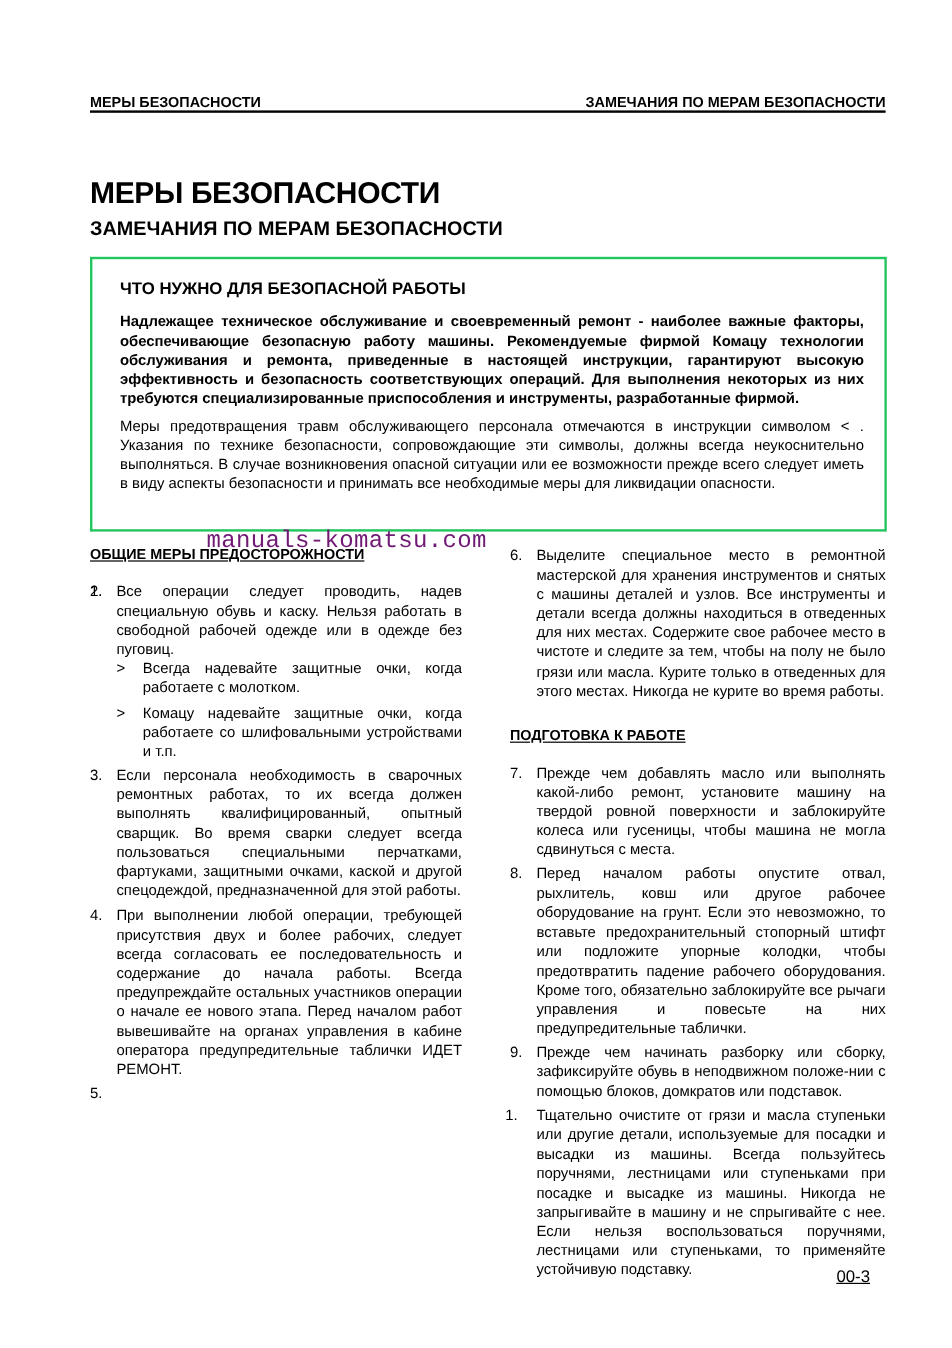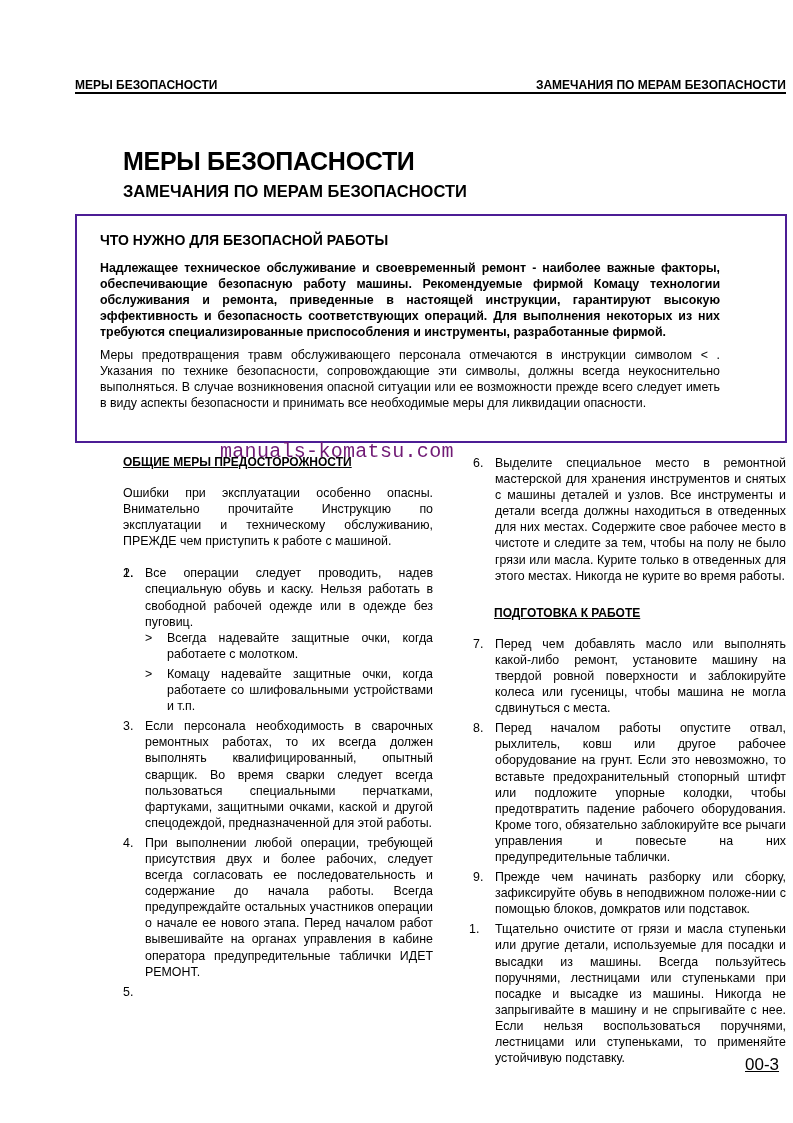--- a/index.html
+++ b/index.html
@@ -1,37 +1,37 @@
 <!DOCTYPE html>
 <html><head>
 <meta charset="utf-8">
 <style>
   html, body { margin: 0; padding: 0; background: #ffffff; }
   body {
     width: 793px; height: 1123px; position: relative; overflow: hidden;
     font-family: "Liberation Sans", "DejaVu Sans", sans-serif; color: #000;
   }
-  .abs { position: absolute; padding-left: 48px; }
+  .abs { position: absolute; }
   .running-header {
     left: 75px; top: 76px; width: 663px; height: 16px;
     border-bottom: 2px solid #000;
     font-size: 12px; font-weight: bold; line-height: 14px;
   }
   .running-header .left { position: absolute; left: 0; top: 2px; }
   .running-header .right { position: absolute; right: 0; top: 2px; }
   .page-title {
     left: 75px; top: 146px; font-size: 25px; font-weight: bold; letter-spacing: -0.3px;
     line-height: 30px;
   }
   .page-subtitle {
     left: 75px; top: 181px; font-size: 16.5px; font-weight: bold; line-height: 20px;
   }
   .notice-box {
     left: 75px; top: 214px; width: 660px; height: 225px;
-    border: 2px solid #4c1d95;
+    border: 2px solid #22c55e;
   }
   .notice-box .box-title {
     position: absolute; left: 23px; top: 16px; font-size: 14px; font-weight: bold;
   }
   .notice-box .box-p {
     position: absolute; left: 23px; width: 620px;
     font-size: 12.4px; line-height: 16.1px; text-align: justify;
   }
   .notice-box .p1 { top: 44px; font-weight: bold; }
   .notice-box .p2 { top: 131px; }
@@ -49,21 +49,21 @@
   ol.items li .num { position: absolute; left: 0; top: 0; width: 18px; text-align: left; }
   ol.items li.two-digit .num { left: -4px; }
   .sub { list-style: none; padding: 0; margin: 0; }
   .sub li { position: relative; padding-left: 22px; margin-bottom: 0; }
   .sub li .bullet { position: absolute; left: 0; top: 0; }
   .watermark {
     left: 172px; top: 440px; font-size: 20px; color: #701a75; letter-spacing: 0.3px;
     font-family: Liberation Mono, monospace;
   }
   .page-number {
-    left: 697px; top: 1055px; font-size: 17px; text-decoration: underline;
+    left: 697px; top: 1055px; font-size: 14px; text-decoration: underline;
   }
 </style>
 </head>
 <body>
 
 <div class="abs running-header">
   <span class="left">МЕРЫ БЕЗОПАСНОСТИ</span>
   <span class="right">ЗАМЕЧАНИЯ ПО МЕРАМ БЕЗОПАСНОСТИ</span>
 </div>
 
@@ -71,21 +71,20 @@
 <div class="abs page-subtitle">ЗАМЕЧАНИЯ ПО МЕРАМ БЕЗОПАСНОСТИ</div>
 
 <div class="abs notice-box">
   <div class="box-title">ЧТО НУЖНО  ДЛЯ БЕЗОПАСНОЙ РАБОТЫ</div>
   <div class="box-p p1">Надлежащее техническое обслуживание и своевременный ремонт - наиболее важные факторы, обеспечивающие безопасную работу машины. Рекомендуемые фирмой Комацу технологии обслуживания и ремонта, приведенные в настоящей инструкции, гарантируют высокую эффективность и безопасность соответствующих операций. Для выполнения некоторых из них требуются специализированные приспособления и инструменты, разработанные фирмой.</div>
   <div class="box-p p2">Меры предотвращения травм обслуживающего персонала отмечаются в инструкции символом &lt;  . Указания по технике безопасности, сопровождающие эти символы, должны всегда неукоснительно выполняться. В случае возникновения опасной ситуации или ее возможности прежде всего следует иметь в виду аспекты безопасности и принимать все необходимые меры для ликвидации опасности.</div>
 </div>
 
 <div class="abs col col-left">
   <div class="section-heading">ОБЩИЕ МЕРЫ ПРЕДОСТОРОЖНОСТИ</div>
-  <p class="intro">Ошибки при эксплуатации особенно опасны. Внимательно прочитайте Инструкцию по эксплуатации и техническому обслуживанию, ПРЕЖДЕ чем приступить к работе с машиной.</p>
   <ol class="items">
     <li>
       <span class="num">1.</span>
     </li>
     <li>
       <span class="num">2.</span>
       <span>Все операции следует проводить, надев специальную обувь и каску. Нельзя работать в свободной рабочей одежде или в одежде без пуговиц.</span>
       <ul class="sub">
         <li>
           <span class="bullet">&gt;</span>
@@ -111,25 +110,25 @@
   </ol>
 </div>
 
 <div class="abs col col-right">
   <ol class="items">
     <li>
       <span class="num">6.</span>
       <span>Выделите специальное место в ремонтной мастерской для хранения инструментов и снятых с машины деталей и узлов. Все инструменты и детали всегда должны находиться в отведенных для них местах. Содержите свое рабочее место в чистоте и следите за тем, чтобы на полу не было грязи или масла. Курите только в отведенных для этого местах. Никогда не курите во время работы.</span>
     </li>
   </ol>
-  <div class="section-heading" style="margin-top:22px;margin-left:21px;">ПОДГОТОВКА К РАБОТЕ</div>
+  <div class="section-heading" style="margin-top:22px;">ПОДГОТОВКА К РАБОТЕ</div>
   <ol class="items">
     <li>
       <span class="num">7.</span>
-      <span>Перед чем добавлять масло или выполнять какой-либо ремонт, установите машину на твердой ровной поверхности и заблокируйте колеса или гусеницы, чтобы машина не могла сдвинуться с места.</span>
+      <span>Прежде чем добавлять масло или выполнять какой-либо ремонт, установите машину на твердой ровной поверхности и заблокируйте колеса или гусеницы, чтобы машина не могла сдвинуться с места.</span>
     </li>
     <li>
       <span class="num">8.</span>
       <span>Перед началом работы опустите отвал, рыхлитель, ковш или другое рабочее оборудование на грунт. Если это невозможно, то вставьте предохранительный стопорный штифт или подложите упорные колодки, чтобы предотвратить падение рабочего оборудования. Кроме того, обязательно заблокируйте все рычаги управления и повесьте на них предупредительные таблички.</span>
     </li>
     <li>
       <span class="num">9.</span>
       <span>Прежде чем начинать разборку или сборку, зафиксируйте обувь в неподвижном положе-нии с помощью блоков, домкратов или подставок.</span>
     </li>
     <li class="two-digit">

